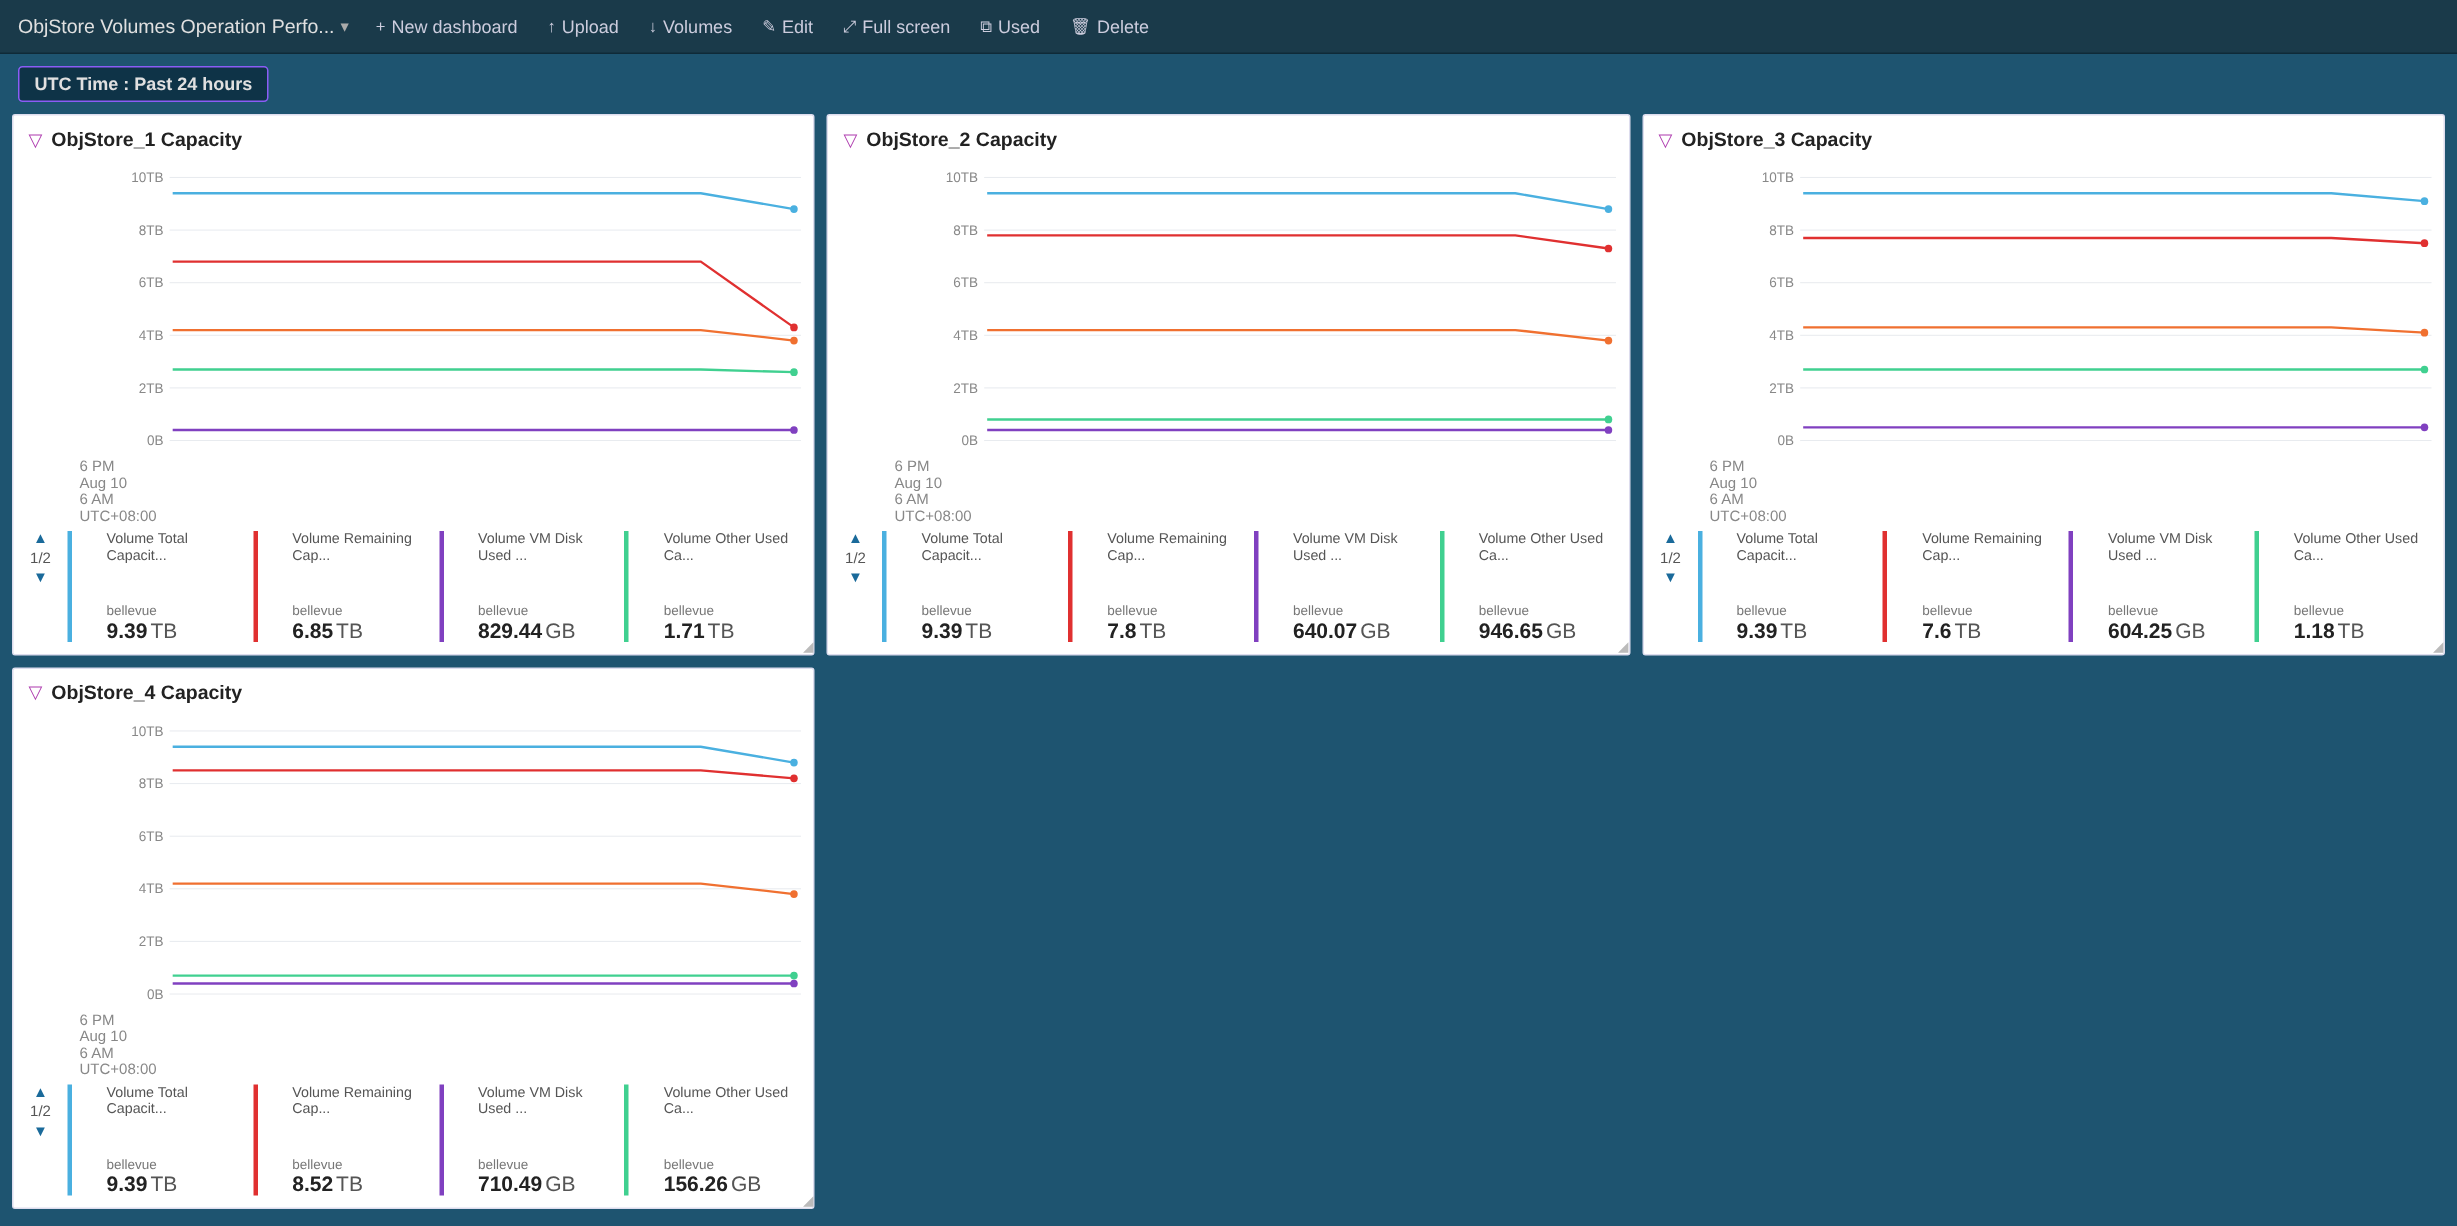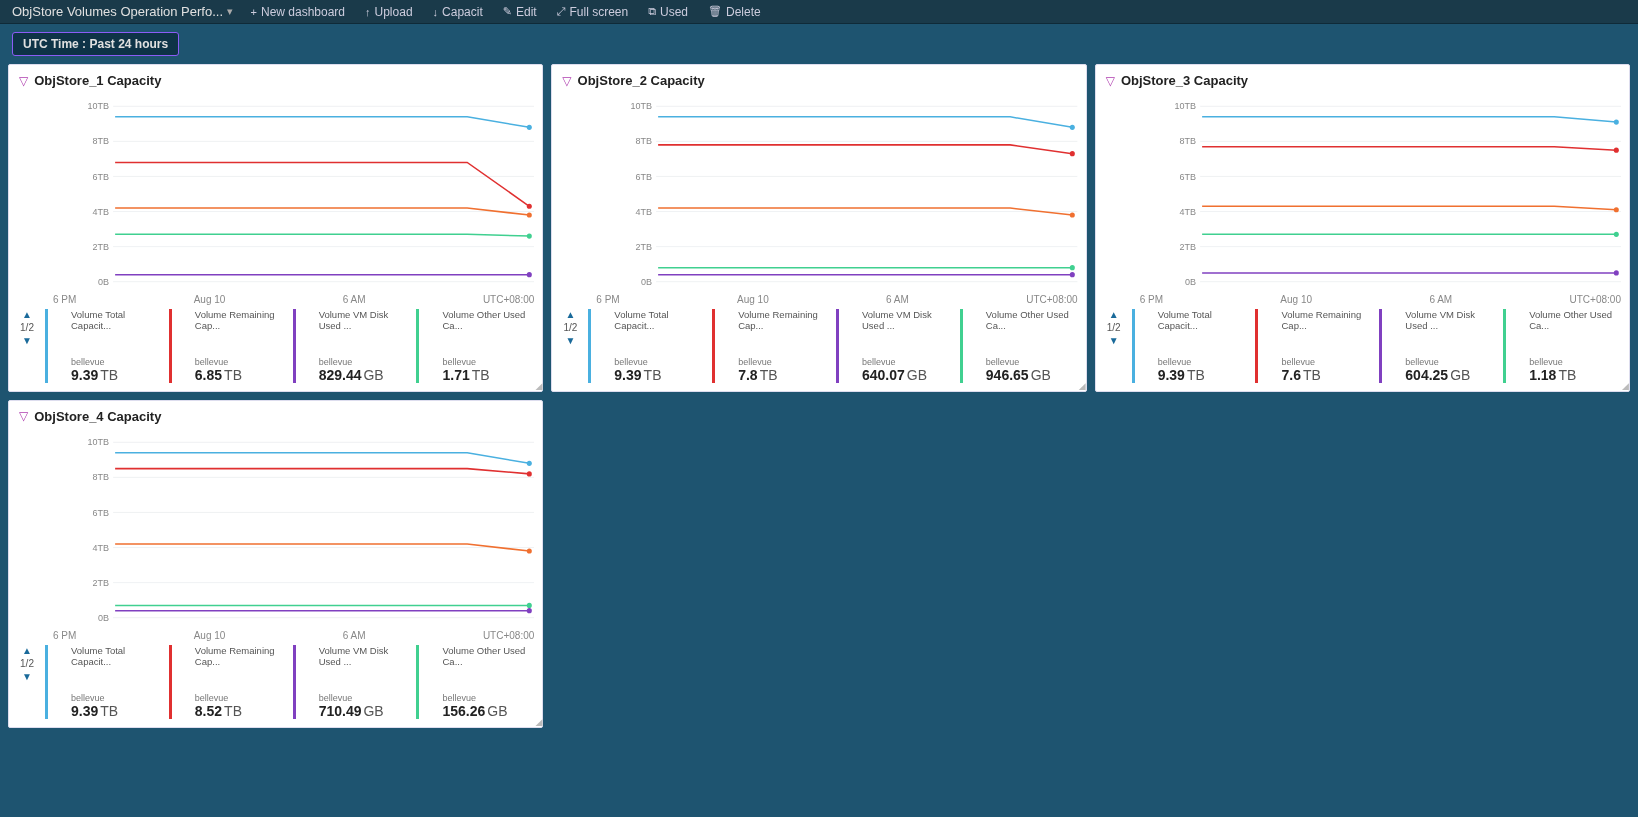--- a/index.html
+++ b/index.html
@@ -8,21 +8,21 @@
       background: #1e5470;
       width: 1638px;
       min-height: 817px;
       overflow: hidden;
     }
     
     .header {
       background: #1a3a4a;
       display: flex;
       align-items: center;
-      height: 24px;
+      height: 36px;
       padding: 0 12px;
       gap: 0;
       border-bottom: 1px solid #0f2a38;
     }
     .header-title {
       color: #e0e0e0;
       font-size: 13px;
       font-weight: 500;
       display: flex;
       align-items: center;
@@ -121,20 +121,21 @@
       height: 100%;
     }
     .chart-x-labels {
       display: flex;
       justify-content: space-between;
       padding: 0 0 0 44px;
       font-size: 10px;
       color: #888;
       margin-top: 2px;
       padding-right: 8px;
+      flex-direction: column;
     }
 
     
     .metrics-row {
       display: flex;
       align-items: flex-start;
       padding: 4px 6px 4px 4px;
       gap: 4px;
     }
     .metrics-pager {
@@ -214,21 +215,21 @@
     <button class="header-btn">
       <span class="icon">+</span>
       <span>New dashboard</span>
     </button>
     <button class="header-btn">
       <span class="icon">↑</span>
       <span>Upload</span>
     </button>
     <button class="header-btn">
       <span class="icon">↓</span>
-      <span>Capacit</span>
+      <span>Volumes</span>
     </button>
     <button class="header-btn">
       <span class="icon">✎</span>
       <span>Edit</span>
     </button>
     <button class="header-btn">
       <span class="icon">⤢</span>
       <span>Full screen</span>
     </button>
     <button class="header-btn">

